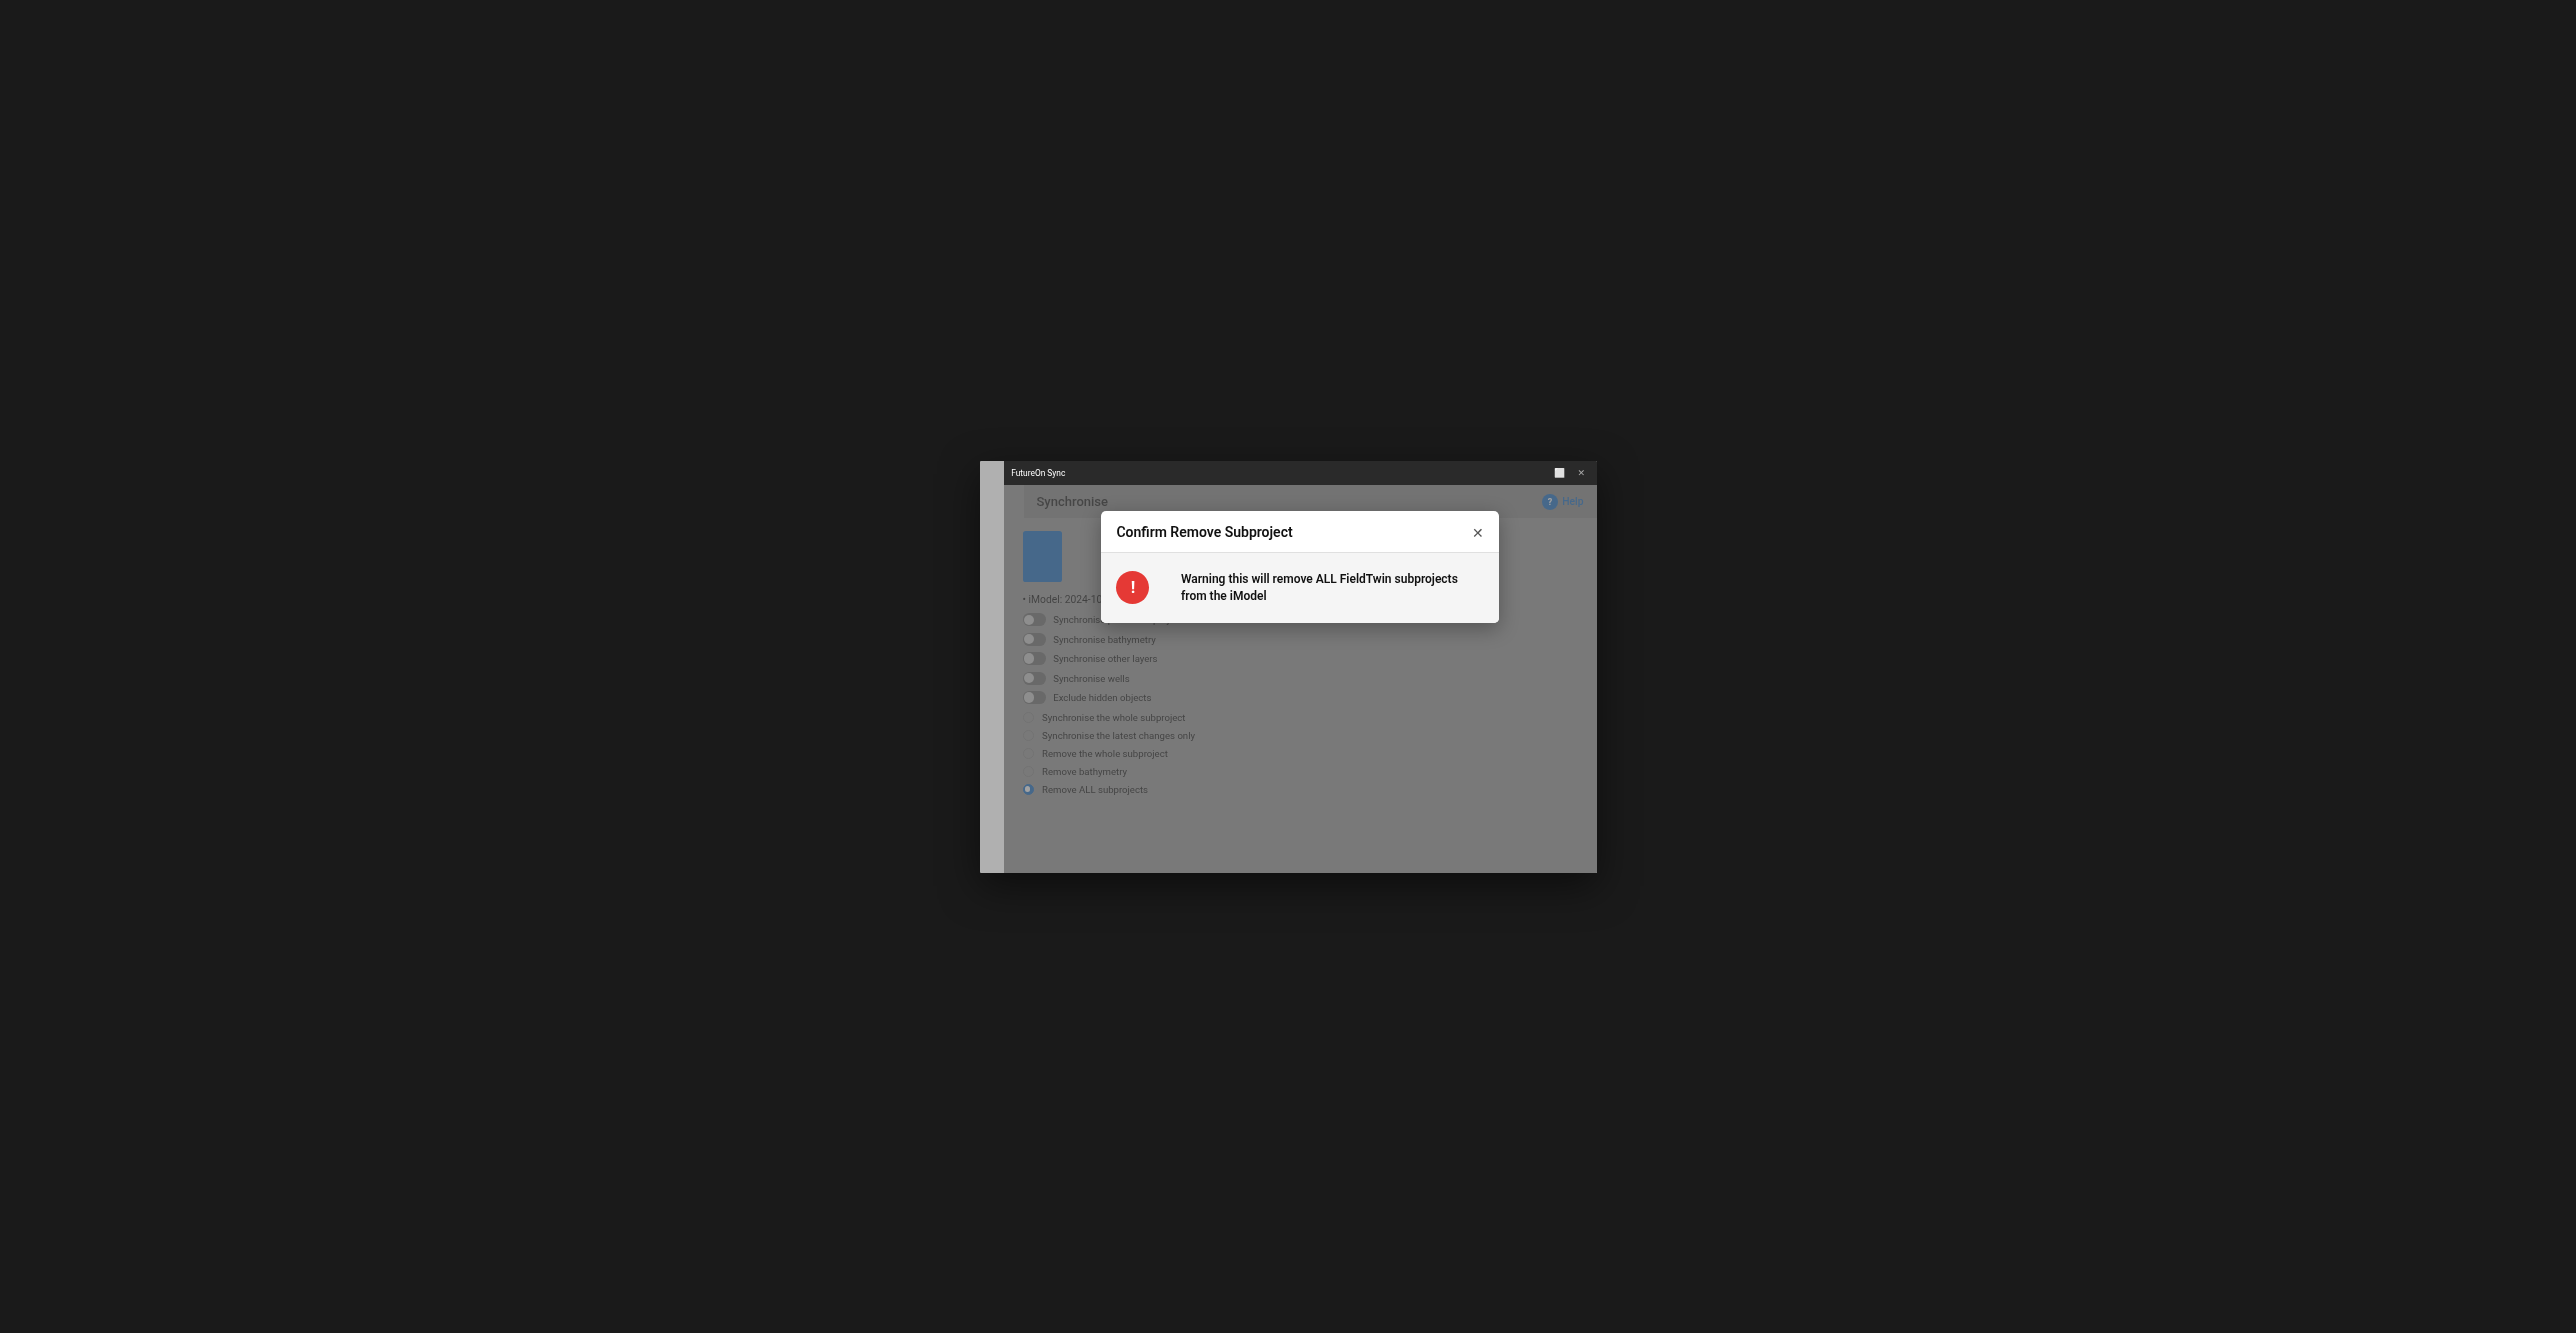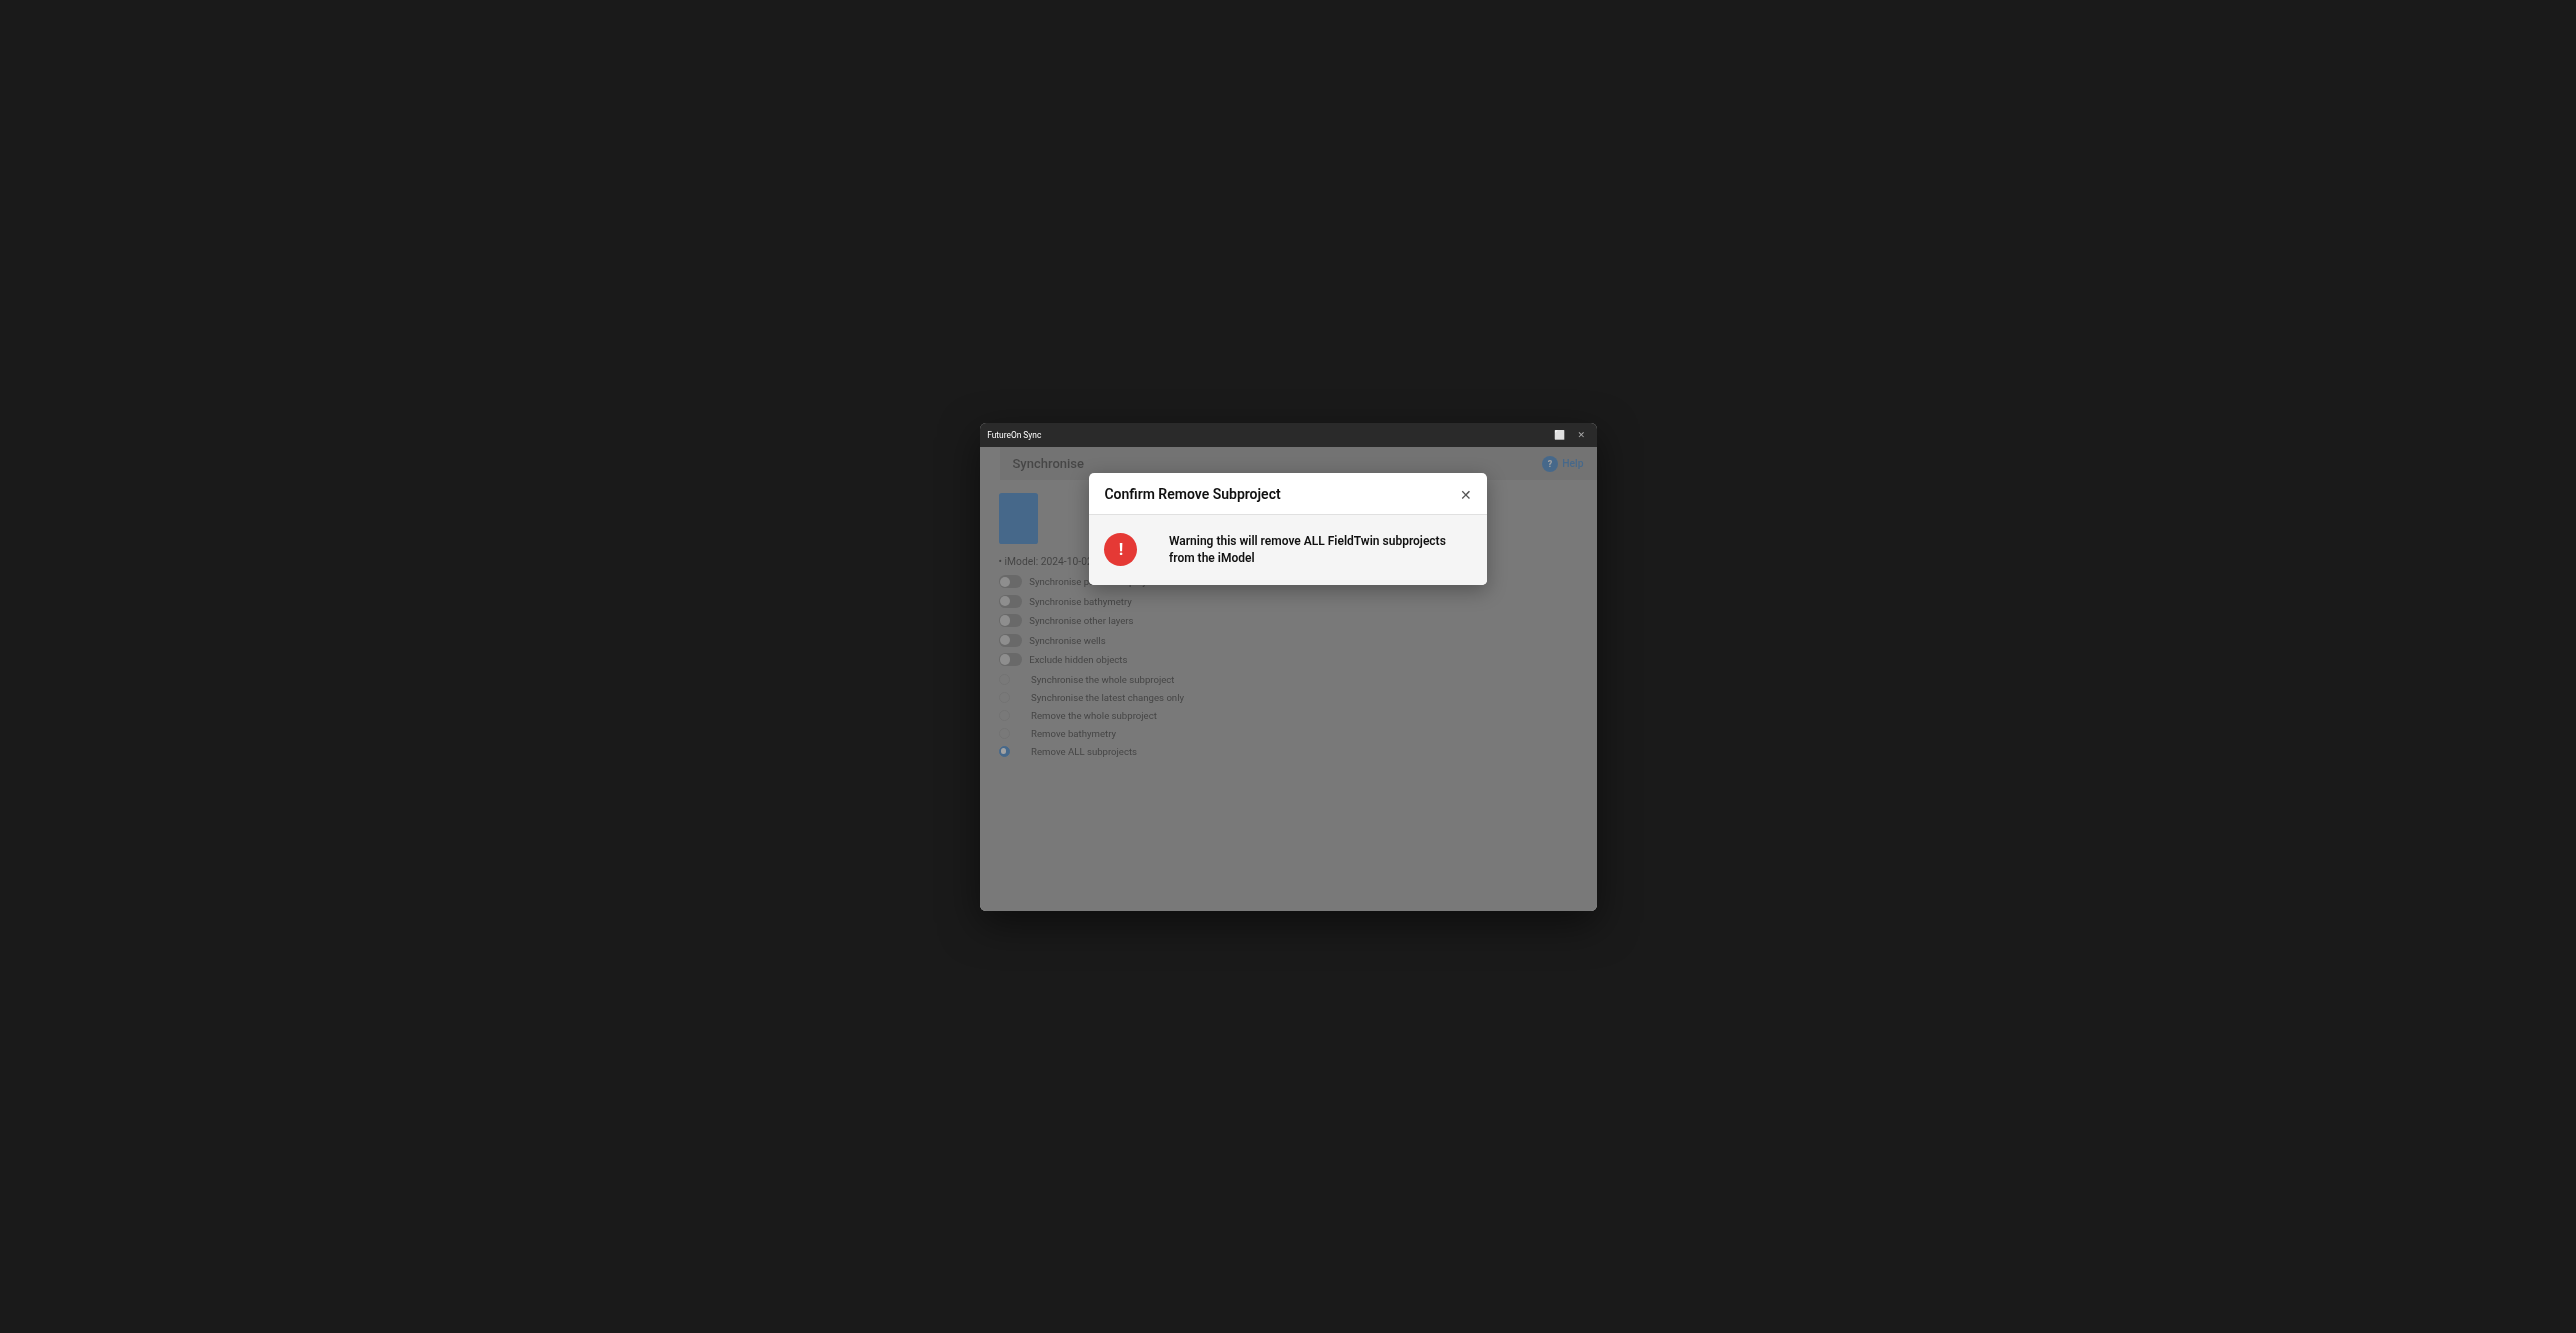--- a/index.html
+++ b/index.html
@@ -8,26 +8,27 @@
       height: 1334px;
       background: #1a1a1a;
       display: flex;
       align-items: center;
       justify-content: center;
       font-family: -apple-system, BlinkMacSystemFont, 'Segoe UI', Roboto, sans-serif;
     }
 
     .app-window {
       width: 617px;
-      height: 488px;
+      height: 412px;
       background: #b0b0b0;
-      border-radius: 6px;
+      border-radius: 1px;
       overflow: hidden;
       position: relative;
       box-shadow: 0 13px 39px rgba(0,0,0,0.5);
+      padding-left: 24px;
     }
 
     .title-bar {
       background: #2a2a2a;
       height: 24.4px;
       display: flex;
       align-items: center;
       padding: 0 7.7px;
       gap: 5.1px;
     }
@@ -159,21 +160,21 @@
     }
 
     .toggle-label {
       color: #111;
       font-size: 9.6px;
     }
 
     .radio-row {
       display: flex;
       align-items: center;
-      gap: 21px;
+      gap: 8px;
       margin-bottom: 6.4px;
     }
 
     .radio-circle {
       width: 11.6px;
       height: 11.6px;
       border-radius: 50%;
       border: 1.3px solid #888;
       flex-shrink: 0;
     }

